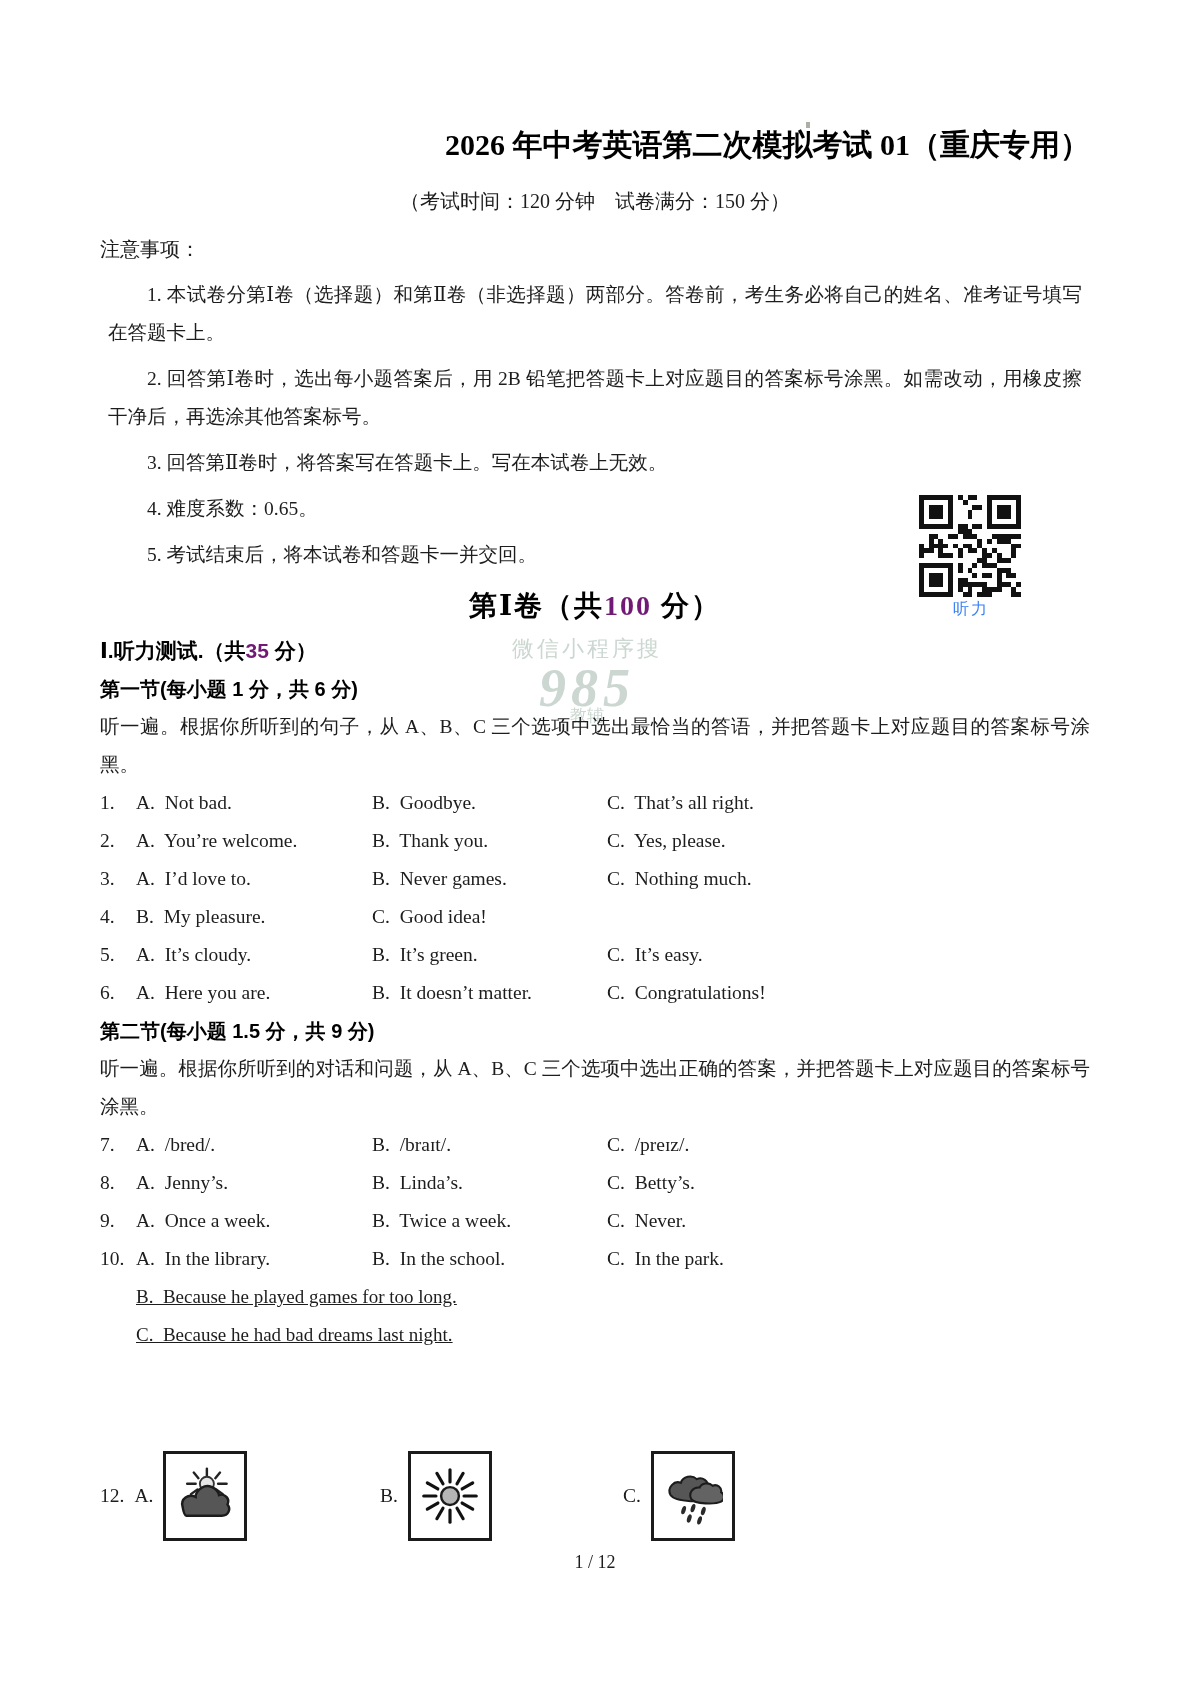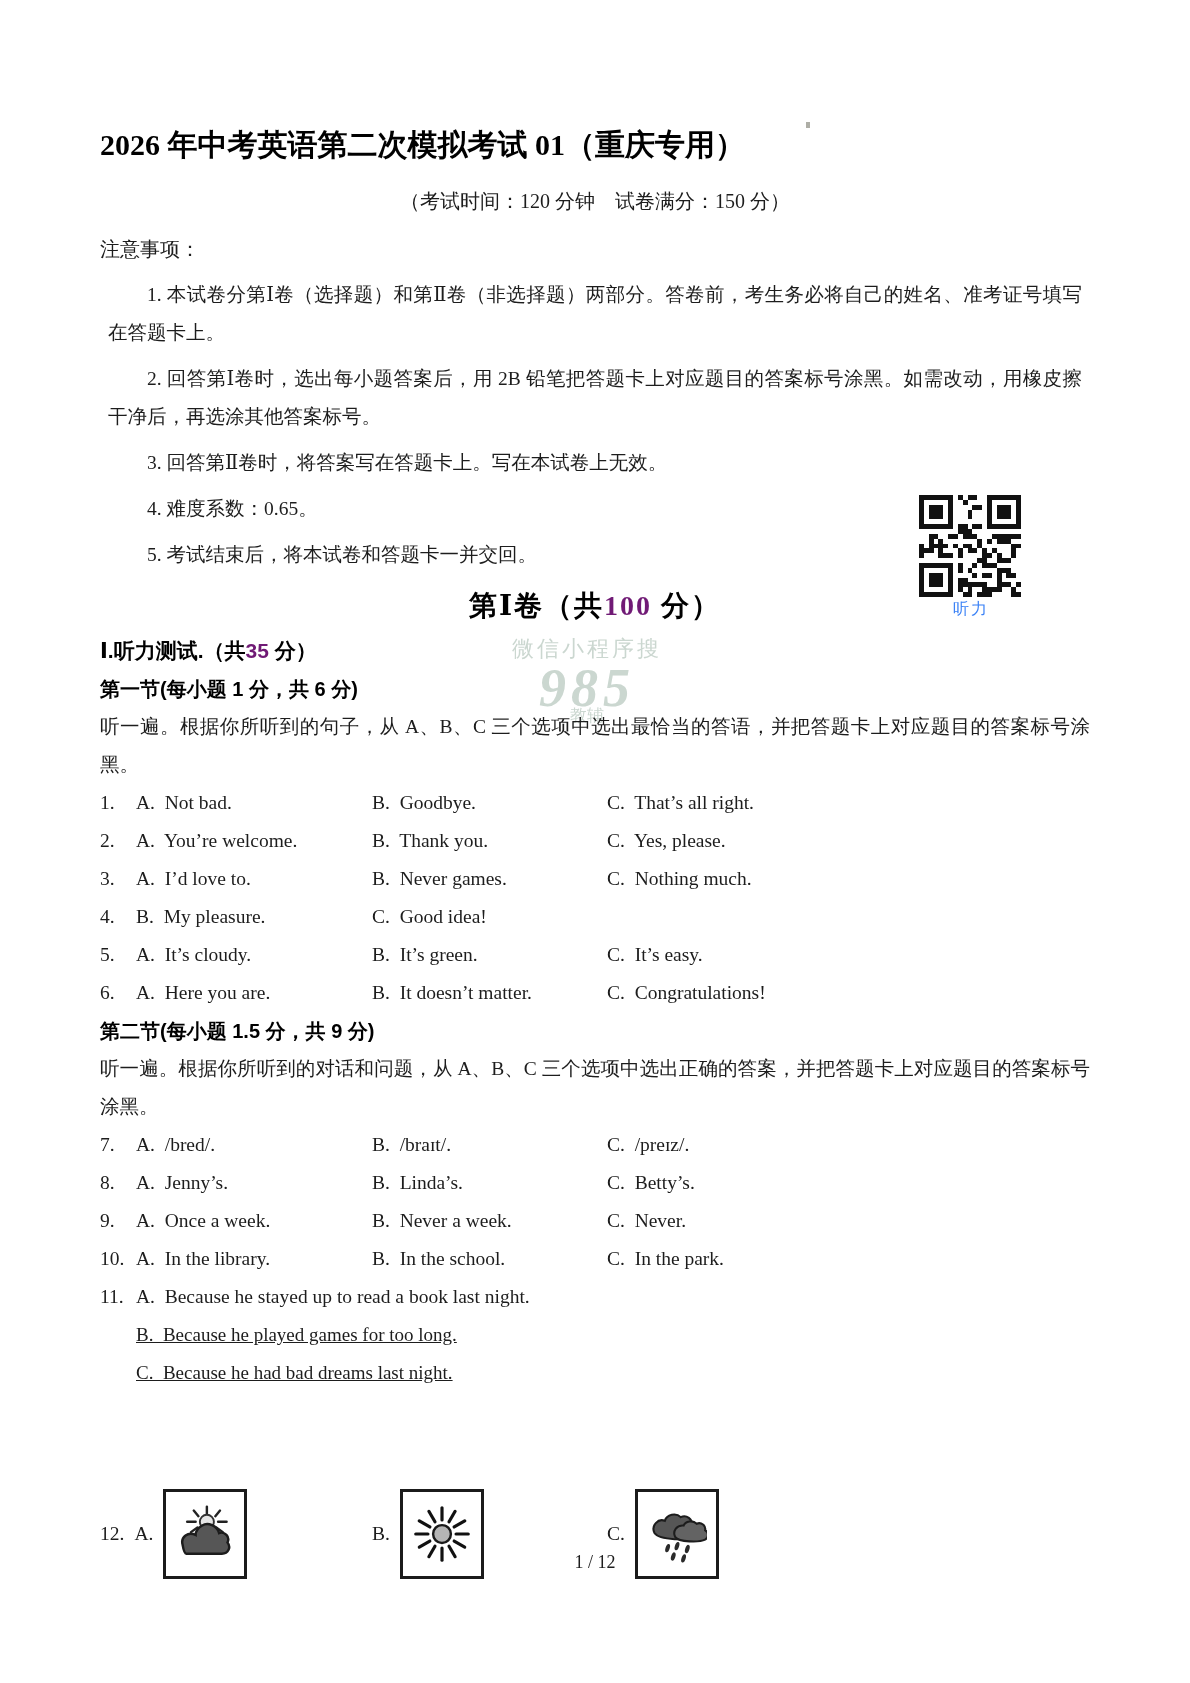--- a/index.html
+++ b/index.html
@@ -1,32 +1,32 @@
 <!DOCTYPE html>
 <html lang="zh"><head>
 <meta charset="utf-8">
 <style>
   html,body{margin:0;padding:0;background:#ffffff;}
   .page{position:relative;width:1190px;height:1683px;background:#ffffff;overflow:hidden;
         font-family:"Liberation Serif","DejaVu Serif",serif;color:#1d1d1d;}
   .content{position:absolute;left:100px;top:0;width:990px;z-index:2;}
-  .title{font-size:30px;font-weight:700;color:#000;text-align:left;margin:126px 0 0;line-height:38px;}
+  .title{font-size:30px;font-weight:700;color:#000;text-align:right;margin:126px 0 0;line-height:38px;}
   .subtitle{font-size:20px;text-align:center;margin-top:24px;line-height:26px;}
   .notice-head{font-size:20px;line-height:38px;margin-top:16px;}
   p.notice{font-size:19.5px;line-height:38px;margin:8px;text-indent:2em;text-align:justify;}
   .part-heading{font-size:28px;font-weight:700;text-align:center;margin:12px 0 0;line-height:40px;letter-spacing:2px;color:#000;}
   .hei{font-family:"Liberation Sans","DejaVu Sans",sans-serif;}
   .listening-heading{font-size:21px;font-weight:700;margin:6px 0 0;line-height:38px;color:#000;}
   .sec-title{font-size:20px;font-weight:700;margin:0;line-height:38px;color:#000;}
   .instr{font-size:19.5px;line-height:38px;margin:0;text-align:justify;}
   .qrow{display:grid;grid-template-columns:36px 236px 235px auto;font-size:19.5px;line-height:38px;}
   .qn,.qa,.qb,.qc,.qline{white-space:pre;}
   .q11head{display:grid;grid-template-columns:36px auto;font-size:19.5px;line-height:38px;}
   .q11sub{font-size:19px;line-height:38px;padding-left:36px;text-decoration:underline;}
-  .q12row{display:grid;grid-template-columns:272px 235px auto;align-items:center;margin-top:94px;height:96px;font-size:19.5px;}
+  .q12row{display:grid;grid-template-columns:272px 235px auto;align-items:center;margin-top:94px;height:96px;font-size:19.5px;gap:8px;}
   .q12cell{display:flex;align-items:center;gap:10px;}
   .imgbox{width:78px;height:84px;border:3px solid #1b1b1b;background:#fff;
           display:flex;align-items:center;justify-content:center;flex:0 0 auto;}
   .accent{color:#701a75;}
   .footer{position:absolute;left:0;top:1552px;width:100%;text-align:center;font-size:18px;z-index:2;}
   .qr{position:absolute;left:919px;top:495px;width:104px;text-align:center;z-index:3;}
   .qr svg{width:102px;height:102px;display:block;}
   .qr-label{font-size:16px;margin-top:2px;letter-spacing:2px;color:#3b82f6;}
   .watermark{position:absolute;left:462px;top:634px;width:250px;text-align:center;color:#cbd7d0;z-index:1;}
   .wm1{font-size:22px;letter-spacing:3px;}
@@ -242,34 +242,30 @@
     </div>
     <div class="qrow">
       <span class="qn">8.</span>
       <span class="qa">A.  Jenny’s.</span>
       <span class="qb">B.  Linda’s.</span>
       <span class="qc">C.  Betty’s.</span>
     </div>
     <div class="qrow">
       <span class="qn">9.</span>
       <span class="qa">A.  Once a week.</span>
-      <span class="qb">B.  Never a week.</span>
+      <span class="qb">B.  Twice a week.</span>
       <span class="qc">C.  Never.</span>
     </div>
     <div class="qrow">
       <span class="qn">10.</span>
       <span class="qa">A.  In the library.</span>
       <span class="qb">B.  In the school.</span>
       <span class="qc">C.  In the park.</span>
     </div>
 
-    <div class="q11head">
-      <span class="qn">11.</span>
-      <span class="qline">A.  Because he stayed up to read a book last night.</span>
-    </div>
     <div class="q11sub qline">B.  Because he played games for too long.</div>
     <div class="q11sub qline">C.  Because he had bad dreams last night.</div>
 
     <div class="q12row">
       <div class="q12cell">
         <span class="qn">12.</span>
         <span>A.</span>
         <span class="imgbox">
           <svg viewBox="0 0 64 64" width="60" height="60">
             <g stroke="#222" stroke-width="2.6" stroke-linecap="round">

